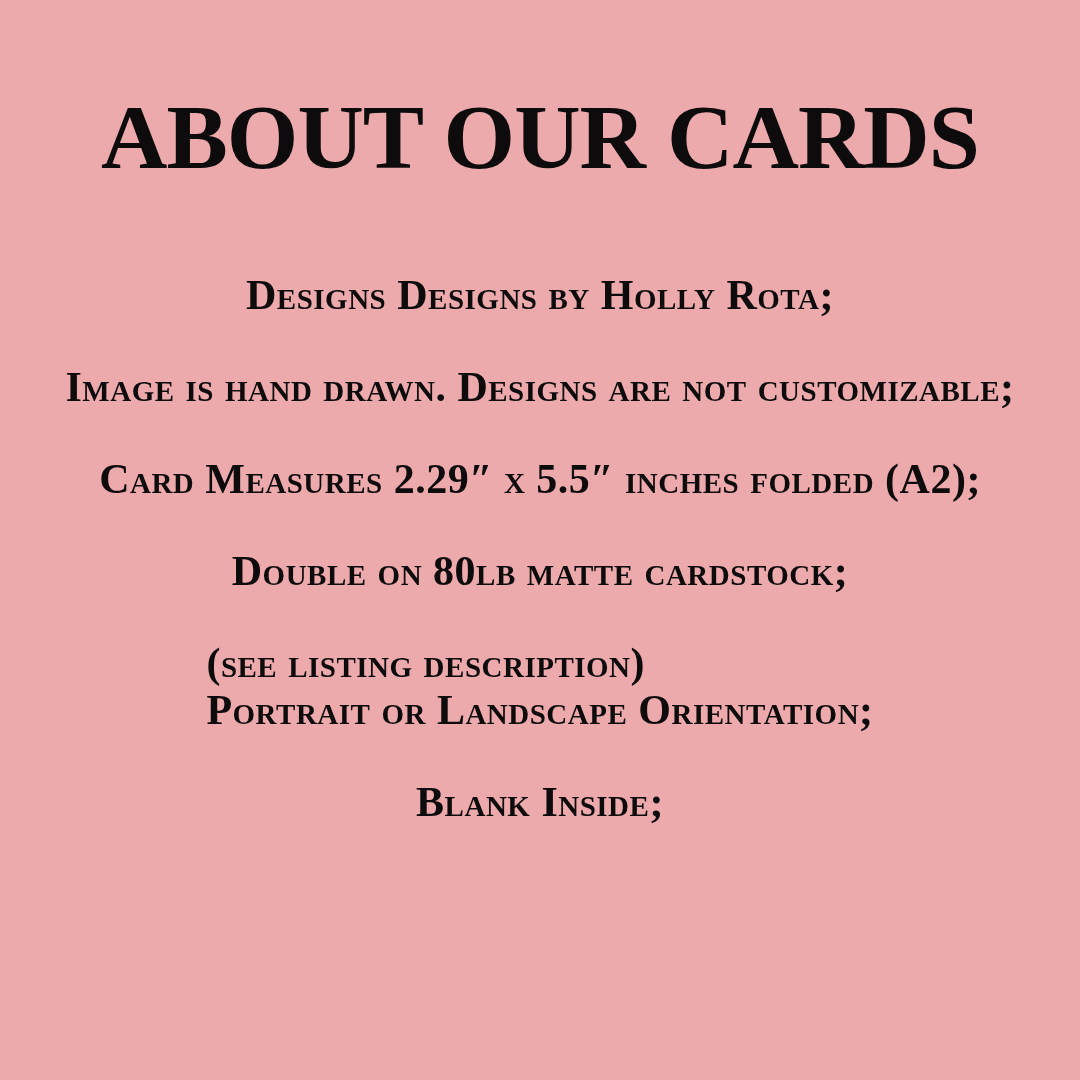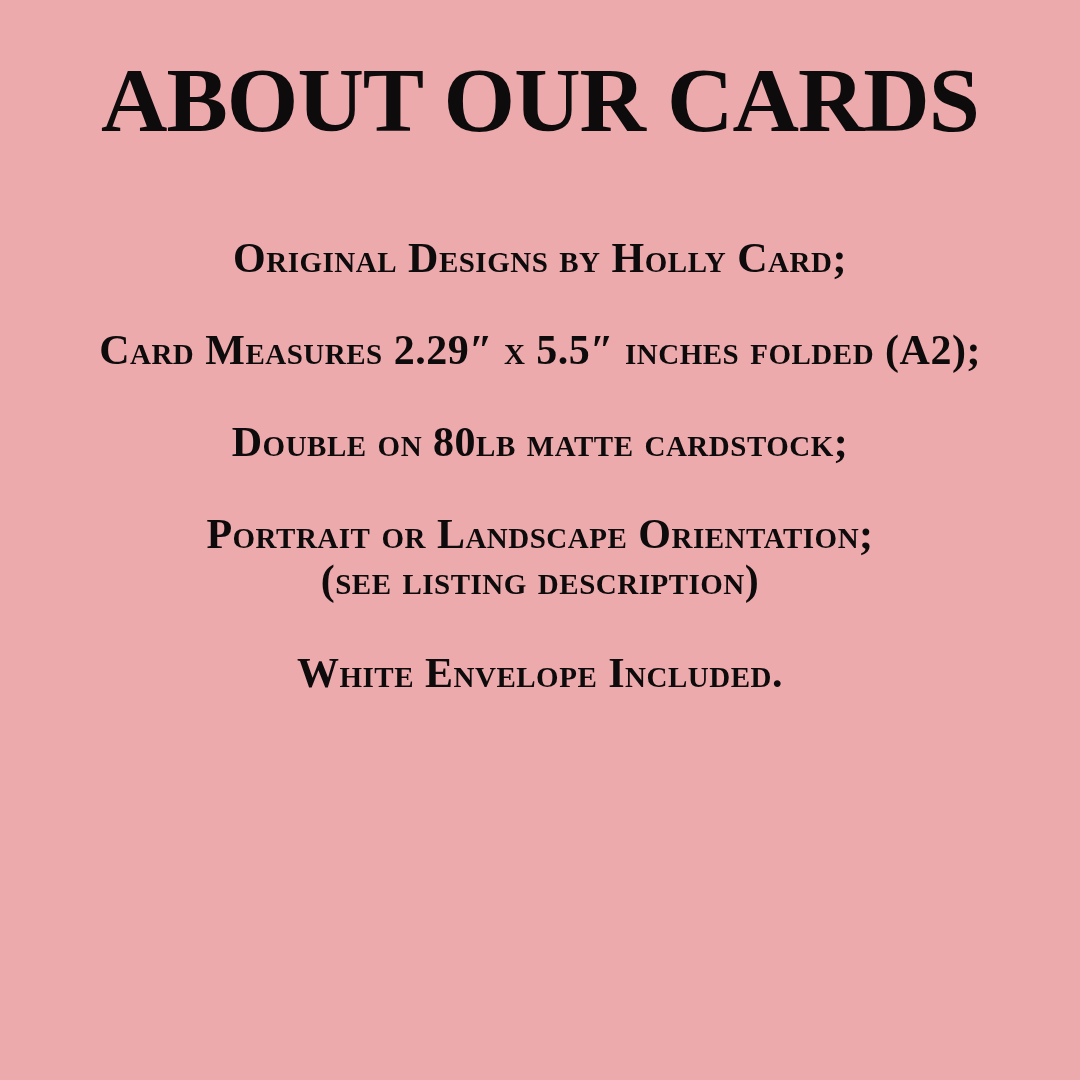--- a/index.html
+++ b/index.html
@@ -9,25 +9,24 @@
   body {
     width: 1080px;
     height: 1080px;
     overflow: hidden;
     font-family: "Liberation Serif", serif;
   }
   .card {
     width: 1080px;
     height: 1080px;
     box-sizing: border-box;
-    padding-top: 52px;
+    padding-top: 89px;
     display: flex;
     flex-direction: column;
     align-items: center;
-    text-align: center;
   }
   .title {
     margin: 0 0 86px 0;
     font-size: 92px;
     line-height: 1.05;
     font-weight: 700;
     letter-spacing: -1px;
     white-space: nowrap;
   }
   .details {
@@ -49,29 +48,32 @@
   }
 </style>
 </head>
 <body style="background-color: rgb(237, 170, 172); color: rgb(14, 11, 12);">
 
 <main class="card">
   <h1 class="title">ABOUT OUR CARDS</h1>
 
   <section class="details">
     <p class="detail">
-      <span class="line">Original Designs by Holly Card;</span>
+      <span class="line">Designs Designs by Holly Rota;</span>
+    </p>
+    <p class="detail">
+      <span class="line">Image is hand drawn. Designs are not customizable;</span>
     </p>
     <p class="detail">
       <span class="line">Card Measures 2.29″ x 5.5″ inches folded (A2);</span>
     </p>
     <p class="detail">
       <span class="line">Double on 80lb matte cardstock;</span>
     </p>
     <p class="detail">
+      <span class="line">(see listing description)</span>
       <span class="line">Portrait or Landscape Orientation;</span>
-      <span class="line">(see listing description)</span>
     </p>
     <p class="detail">
-      <span class="line">White Envelope Included.</span>
+      <span class="line">Blank Inside;</span>
     </p>
   </section>
 </main>
 
 </body></html>

